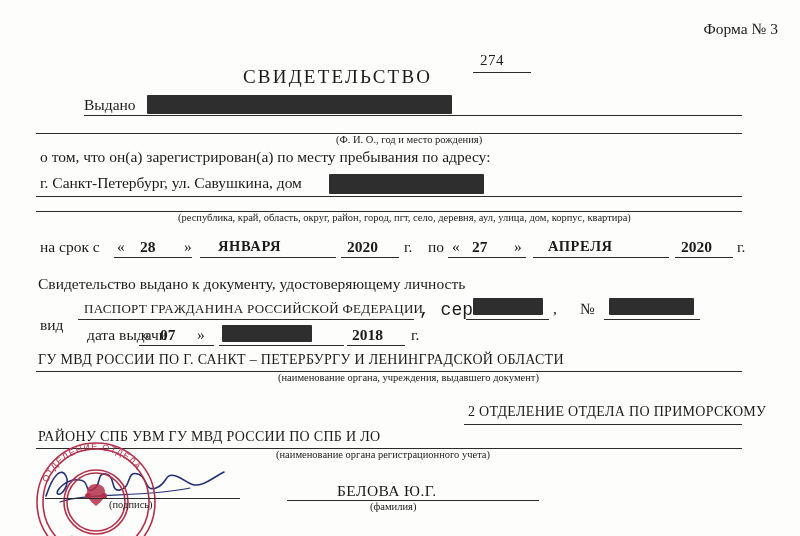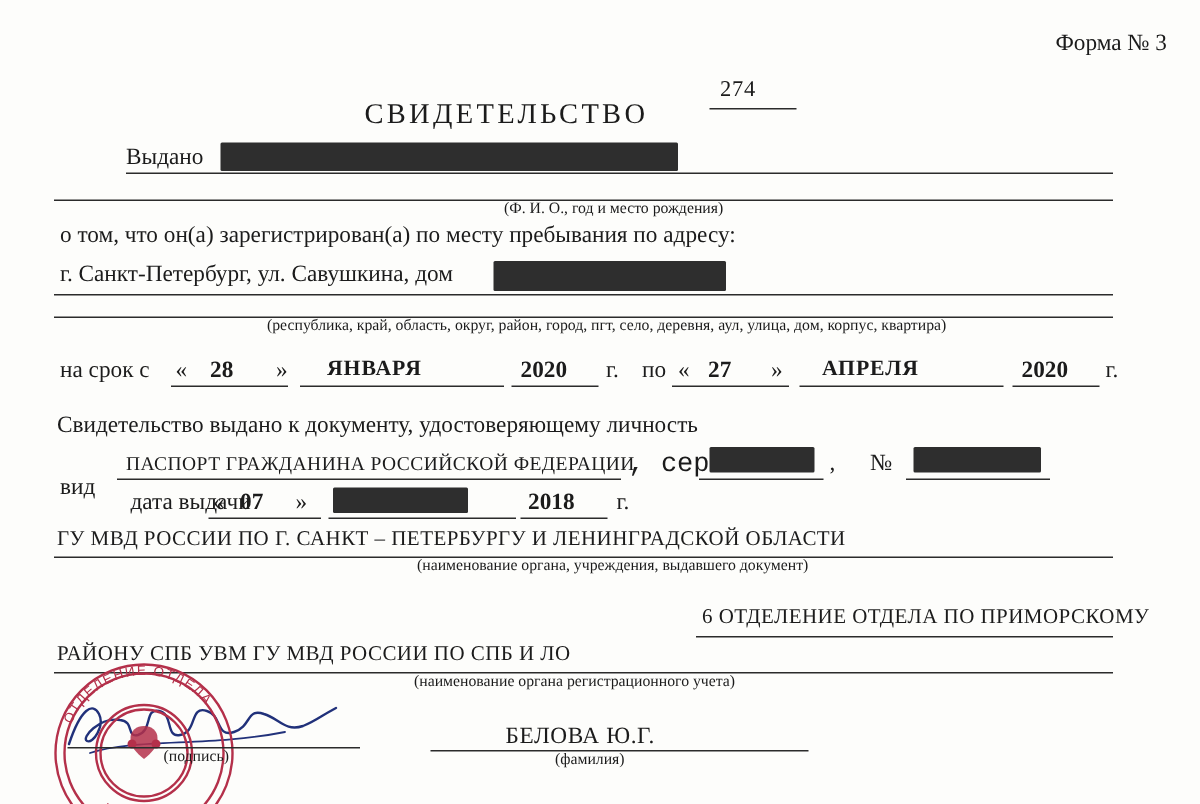--- a/index.html
+++ b/index.html
@@ -245,21 +245,21 @@
   <div class="txt" id="date-year">2018</div>
   <div class="txt" id="g3">г.</div>
   <div class="line" id="u-date-day"></div>
   <div class="line" id="u-date-month"></div>
   <div class="line" id="u-date-year"></div>
 
   <div class="txt" id="organ-text">ГУ  МВД  РОССИИ  ПО  Г. САНКТ – ПЕТЕРБУРГУ  И  ЛЕНИНГРАДСКОЙ ОБЛАСТИ</div>
   <div class="line" id="u-organ"></div>
   <div class="caption" id="organ-caption">(наименование органа, учреждения, выдавшего документ)</div>
 
-  <div class="txt" id="chief-value1">6 ОТДЕЛЕНИЕ ОТДЕЛА  ПО ПРИМОРСКОМУ</div>
+  <div class="txt" id="chief-value1">2 ОТДЕЛЕНИЕ ОТДЕЛА  ПО ПРИМОРСКОМУ</div>
   <div class="line" id="u-chief1"></div>
   <div class="txt" id="chief-value2">РАЙОНУ СПБ УВМ  ГУ  МВД  РОССИИ  ПО  СПБ  И  ЛО</div>
   <div class="line" id="u-chief2"></div>
   <div class="caption" id="chief-caption">(наименование органа регистрационного учета)</div>
 
   <svg id="signature" viewBox="0 0 190 44">
     <path d="M6,34 C14,10 22,6 26,14 C30,22 22,34 18,32 C14,30 26,16 40,18 C50,19 44,30 52,28 C62,25 56,10 66,12 C76,14 70,30 80,28 C92,26 86,8 98,12 C108,15 104,30 116,26 C128,22 124,10 136,14 C146,17 150,26 162,22 C170,19 176,14 184,10" fill="none" stroke="#21317a" stroke-width="1.6" stroke-linecap="round"></path>
     <path d="M20,40 C50,30 100,36 150,26" fill="none" stroke="#21317a" stroke-width="1.2" stroke-linecap="round"></path>
   </svg>
 

